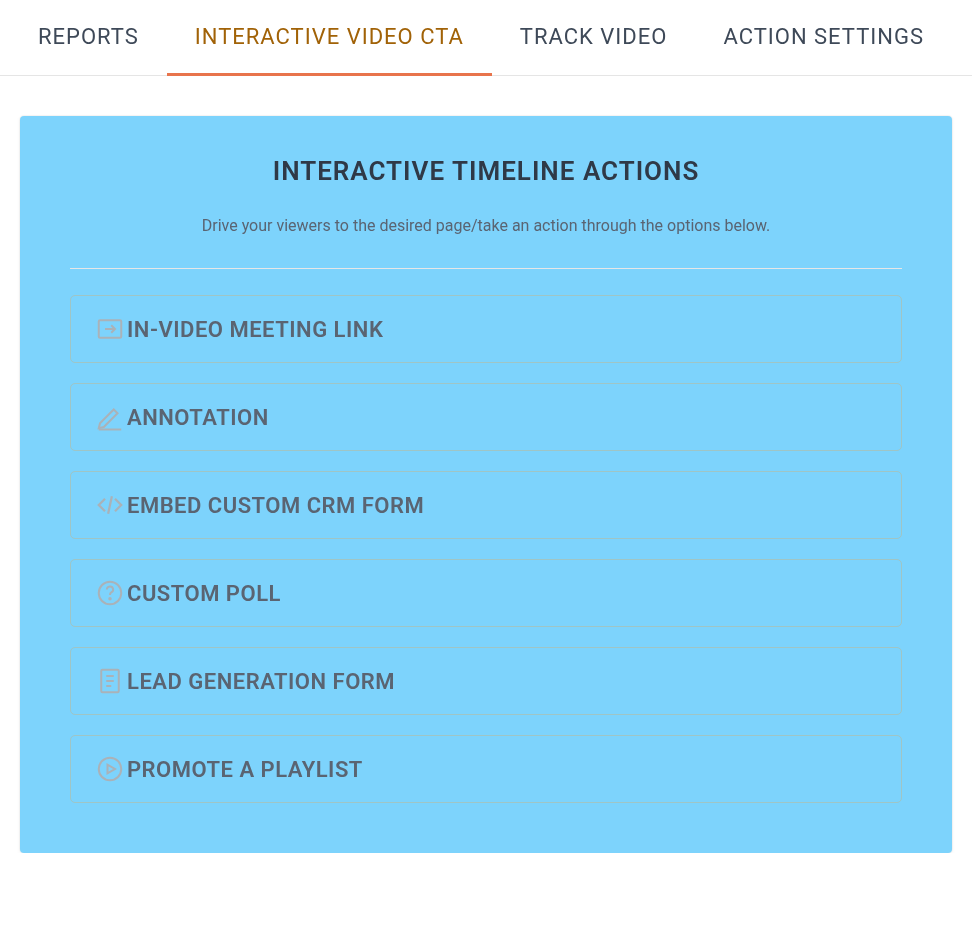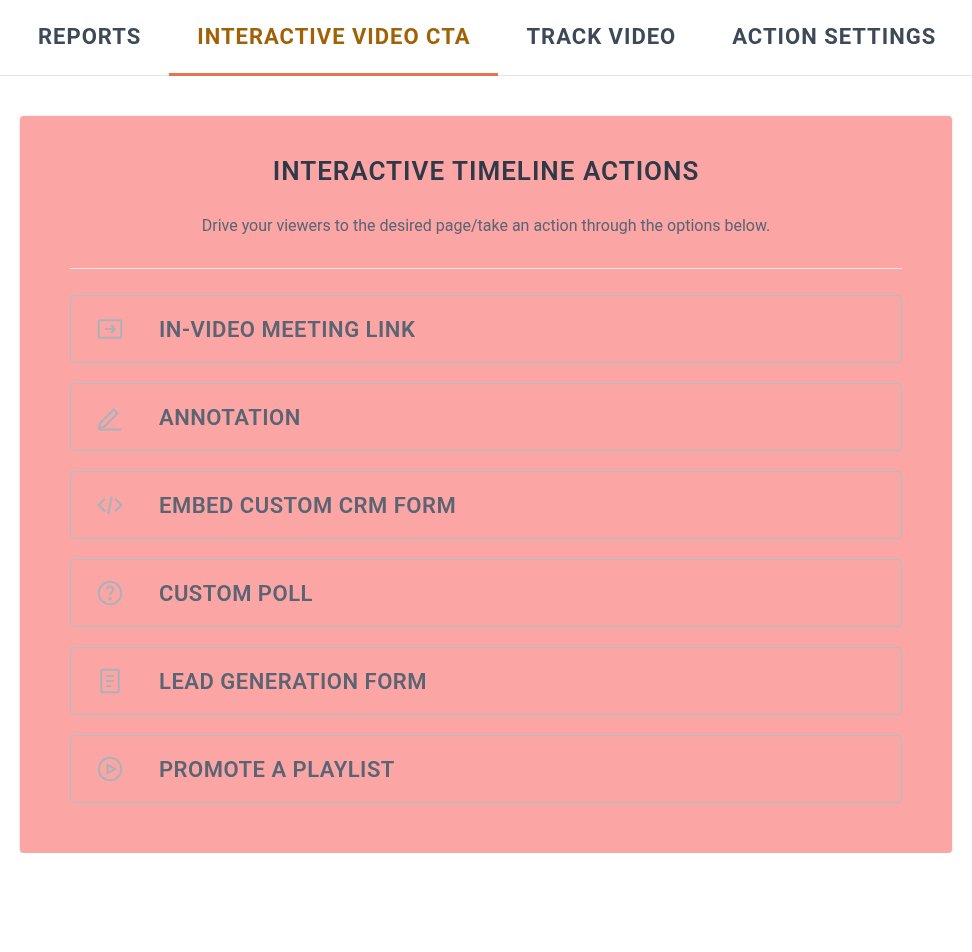--- a/index.html
+++ b/index.html
@@ -10,42 +10,42 @@
     }
     .tabs {
       display: flex;
       border-bottom: 1px solid #e5e5e5;
       padding: 0 10px;
       gap: 0;
     }
     .tab {
       padding: 24px 28px 26px;
       font-size: 22px;
-      font-weight: 700;
+      font-weight: 400;
       color: #3e4958;
       letter-spacing: 1px;
       cursor: pointer;
       position: relative;
       white-space: nowrap;
     }
     .tab.active {
       color: #a16207;
     }
     .tab.active::after {
       content: "";
       position: absolute;
       left: 0;
       right: 0;
       bottom: -1px;
       height: 3px;
       background: #e8744c;
     }
     .card {
       margin: 40px 20px 0;
-      background: #fca5a5;
+      background: #7dd3fc;
       border-radius: 4px;
       box-shadow: 0 1px 4px rgba(0,0,0,0.06), 0 0 0 1px rgba(0,0,0,0.03);
       padding: 40px 50px 50px;
     }
     .card-title {
       text-align: center;
       font-size: 26px;
       font-weight: 600;
       color: #2f3947;
       letter-spacing: 1px;
@@ -67,21 +67,20 @@
       flex-direction: column;
       gap: 20px;
     }
     .action-item {
       display: flex;
       align-items: center;
       border: 1.5px solid #9fc5c5;
       border-radius: 5px;
       padding: 16px 22px;
       cursor: pointer;
-      gap: 32px;
     }
     .action-item .icon-wrap {
       width: 34px;
       height: 34px;
       display: flex;
       align-items: center;
       justify-content: center;
       color: #aab2b8;
     }
     .action-item .icon-wrap svg {

